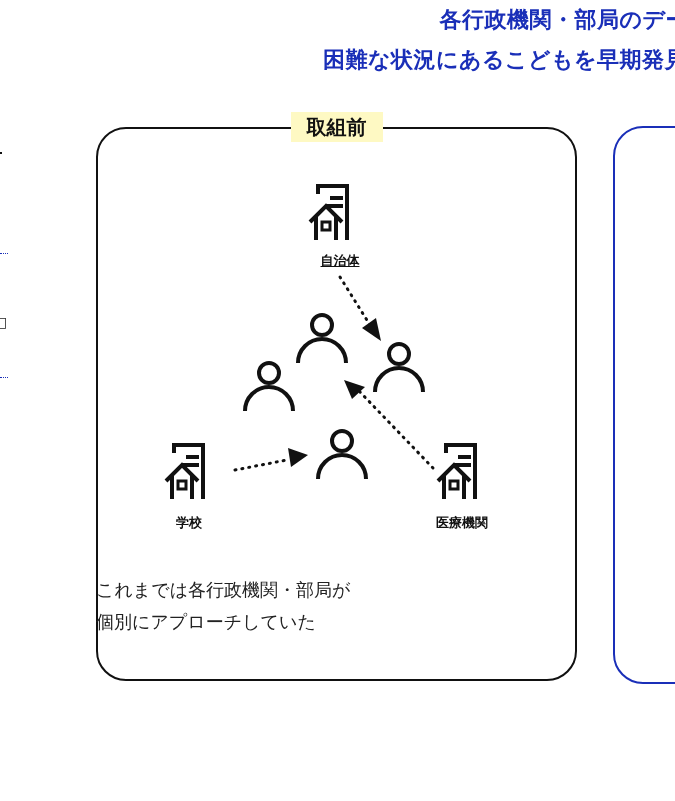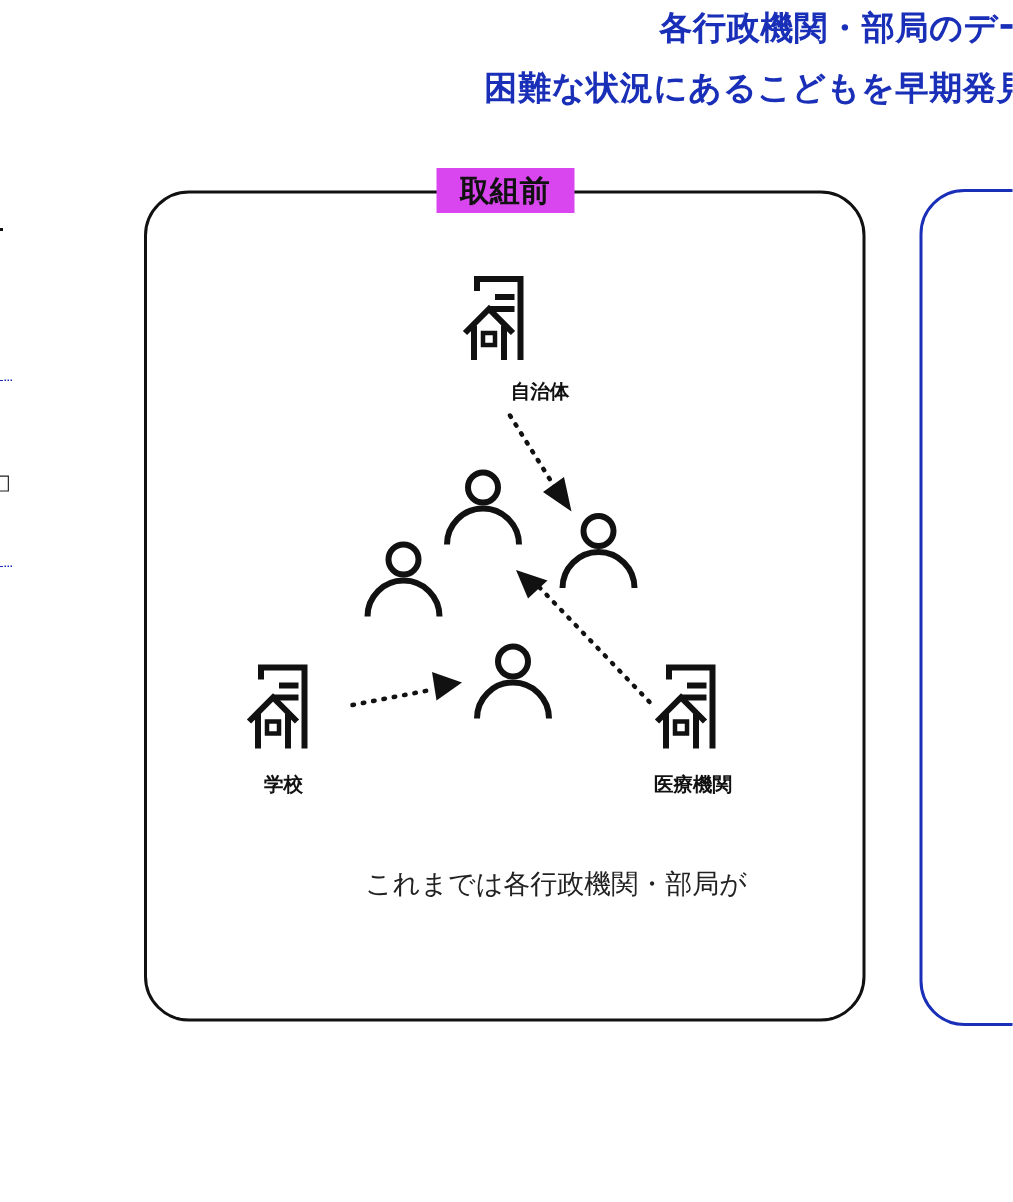--- a/index.html
+++ b/index.html
@@ -24,39 +24,39 @@
     .frag-glyph { top: 314px; left: -6px; font-size: 14px; color: #222; }
 
     .panel-before {
       position: absolute; left: 96px; top: 127px;
       width: 481px; height: 554px;
       border: 2px solid #111; border-radius: 30px;
       box-sizing: border-box;
     }
     .panel-title {
       position: absolute; left: 50%; top: -17px; transform: translateX(-50%);
-      background: #d946ef; padding: 0 16px;
+      background: #fef9c3; padding: 0 16px;
       font-size: 20px; font-weight: bold; line-height: 30px; color: #111;
       white-space: nowrap;
     }
     .panel-after {
       position: absolute; left: 613px; top: 126px;
       width: 120px; height: 558px;
       border: 2px solid #1a2fb8; border-radius: 30px;
       box-sizing: border-box;
     }
 
     .diagram { position: absolute; left: 0; top: 0; width: 675px; height: 801px; }
     .node-label {
       position: absolute; font-size: 13px; font-weight: bold; color: #111;
       white-space: nowrap; transform: translateX(-50%);
     }
     .caption {
       position: absolute; left: 96px; width: 402px; top: 574px;
-      text-align: right; font-size: 18px; line-height: 32px; color: #222;
+      text-align: left; font-size: 18px; line-height: 32px; color: #222;
     }
   </style>
 </head>
 <body>
 
 <div class="heading l1" style="color:#1a2fb8">各行政機関・部局のデータ</div>
 <div class="heading l2" style="color:#1a2fb8">困難な状況にあるこどもを早期発見</div>
 
 <div class="left-frag frag-dot"></div>
 <div class="left-frag frag-dash a"></div>
@@ -116,19 +116,20 @@
   <g>
     <line x1="235" y1="470" x2="287" y2="460" stroke="#111" stroke-width="3" stroke-dasharray="1 6" stroke-linecap="round"></line>
     <polygon points="308,455 288,448 291,467" fill="#111"></polygon>
   </g>
   <g>
     <line x1="433" y1="468" x2="360" y2="392" stroke="#111" stroke-width="3" stroke-dasharray="1 6" stroke-linecap="round"></line>
     <polygon points="344,380 352,399 365,387" fill="#111"></polygon>
   </g>
 </svg>
 
-<div class="node-label" style="left:360px; top:252px;">自治体</div>
+<div class="node-label" style="left:340px; top:252px;text-decoration:underline;">自治体</div>
 <div class="node-label" style="left:189px; top:514px;">学校</div>
 <div class="node-label" style="left:462px; top:514px;">医療機関</div>
 
 <div class="caption">
   <div>これまでは各行政機関・部局が</div>
+  <div>個別にアプローチしていた</div>
 </div>
 
 </body></html>

